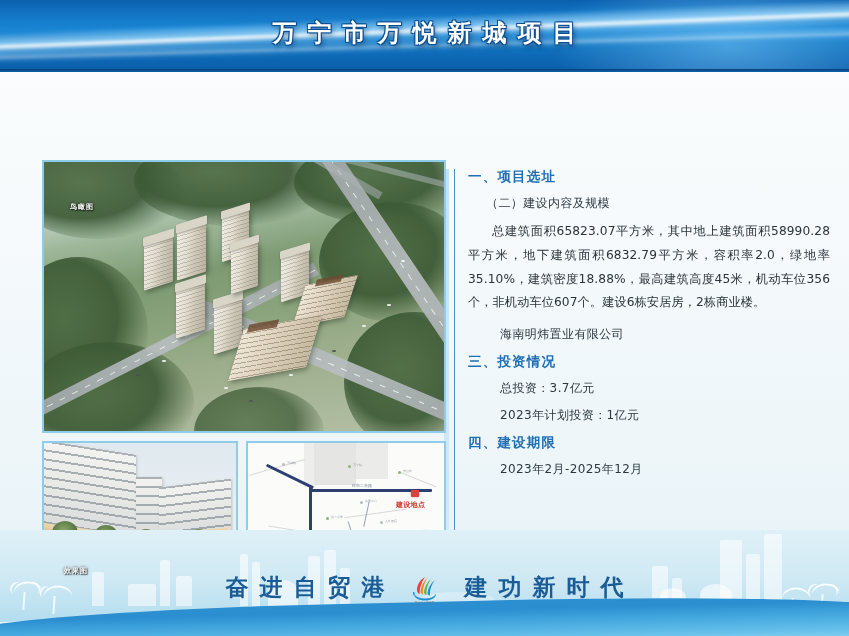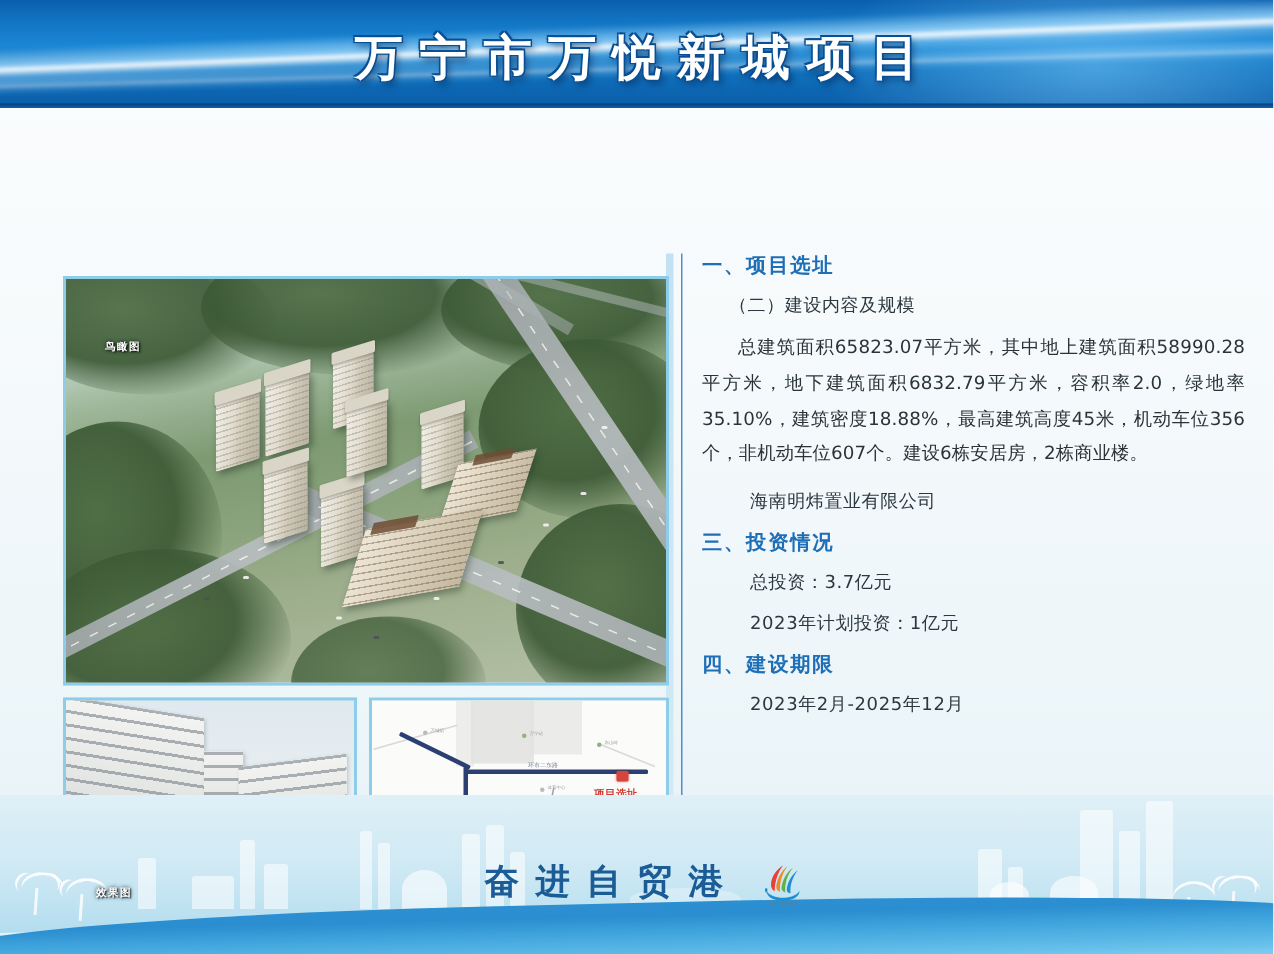--- a/index.html
+++ b/index.html
@@ -54,21 +54,21 @@
     top: -40px;
     width: 360px;
     height: 170px;
     background: radial-gradient(ellipse at center, rgba(120,200,250,0.55) 0%, rgba(120,200,250,0) 70%);
   }
   .header-title {
     position: absolute;
     left: 0; right: 0;
     top: 17px;
     text-align: center;
-    font-size: 32px;
+    font-size: 24px;
     font-weight: bold;
     letter-spacing: 11px;
     text-indent: 11px;
     color: #ffffff;
     text-shadow:
       0 0 2px #0a4f94,
       1px 1px 0 #0a4f94,
       -1px 1px 0 #0a4f94,
       1px -1px 0 #0a4f94,
       -1px -1px 0 #0a4f94,
@@ -109,21 +109,21 @@
     top: 97px;
     width: 5px;
     height: 430px;
     background: linear-gradient(180deg, rgba(150,205,235,0.55), rgba(180,220,240,0.35));
   }
 
   
   .img-panel {
     position: absolute;
     left: 42px;
-    top: 112px;
+    top: 88px;
     width: 456px;
     height: 432px;
   }
 
   .photo {
     position: absolute;
     overflow: hidden;
     border: 2px solid #8ecdea;
     box-sizing: border-box;
     background: #cfe2ea;
@@ -631,21 +631,21 @@
         <div class="map-label-tiny" style="left:137px; top:76px;">人民医院</div>
         <div class="map-label-tiny" style="left:131px; top:90px;">万宁广场</div>
         <div class="map-label-tiny" style="left:155px; top:26px;">东山岭</div>
         <div class="map-label-tiny" style="left:173px; top:86px;">文化公园</div>
         <div class="map-label-tiny" style="left:111px; top:108px;">实验小学</div>
         <div class="map-label-tiny" style="left:123px; top:122px;">客运站</div>
         <div class="map-label-tiny" style="left:45px; top:120px;">万宁市政府</div>
         <div class="map-label-tiny" style="left:159px; top:116px;">农贸市场</div>
 
         <div class="map-marker" style="left:163px; top:47px;"></div>
-        <div class="map-marker-label" style="left:148px; top:57px;">项目选址</div>
+        <div class="map-marker-label" style="left:148px; top:57px;">建设地点</div>
       </div>
 
     </div>
 
     <div class="text-panel">
 
       <div class="sec-block">
         <div class="sec-heading">一、项目选址</div>
         <div class="sub-heading">（二）建设内容及规模</div>
         <div class="body-para">总建筑面积65823.07平方米，其中地上建筑面积58990.28平方米，地下建筑面积6832.79平方米，容积率2.0，绿地率35.10%，建筑密度18.88%，最高建筑高度45米，机动车位356个，非机动车位607个。建设6栋安居房，2栋商业楼。</div>
@@ -729,16 +729,17 @@
           <path d="M36 9 C27 16 22 26 21 36 C21 40 23 42 26 43 C25 31 29 18 36 9 Z" fill="#f08b22"></path>
           <path d="M43 11 C34 18 29 28 28 38 C28 41 30 43 33 44 C32 32 36 20 43 11 Z" fill="#5fb14a"></path>
           <path d="M50 14 C41 21 36 30 35 40 C35 43 37 45 40 45 C39 34 43 23 50 14 Z" fill="#1f8fd0"></path>
 
           <path d="M8 42 C8 50 18 55 30 55 C42 55 52 50 52 42 C48 48 40 51 30 51 C20 51 12 48 8 42 Z" fill="#1f8fd0"></path>
           <path d="M6 40 C6 38 8 37 9 39 C10 41 9 44 7 44 C6 43 6 41 6 40 Z" fill="#1f8fd0"></path>
         </svg>
         <span class="logo-caption">海南自由贸易港</span>
       </span>
 
+      <span class="slogan-text">建功新时代</span>
     </div>
   </div>
 
 </div>
 
 </body></html>

